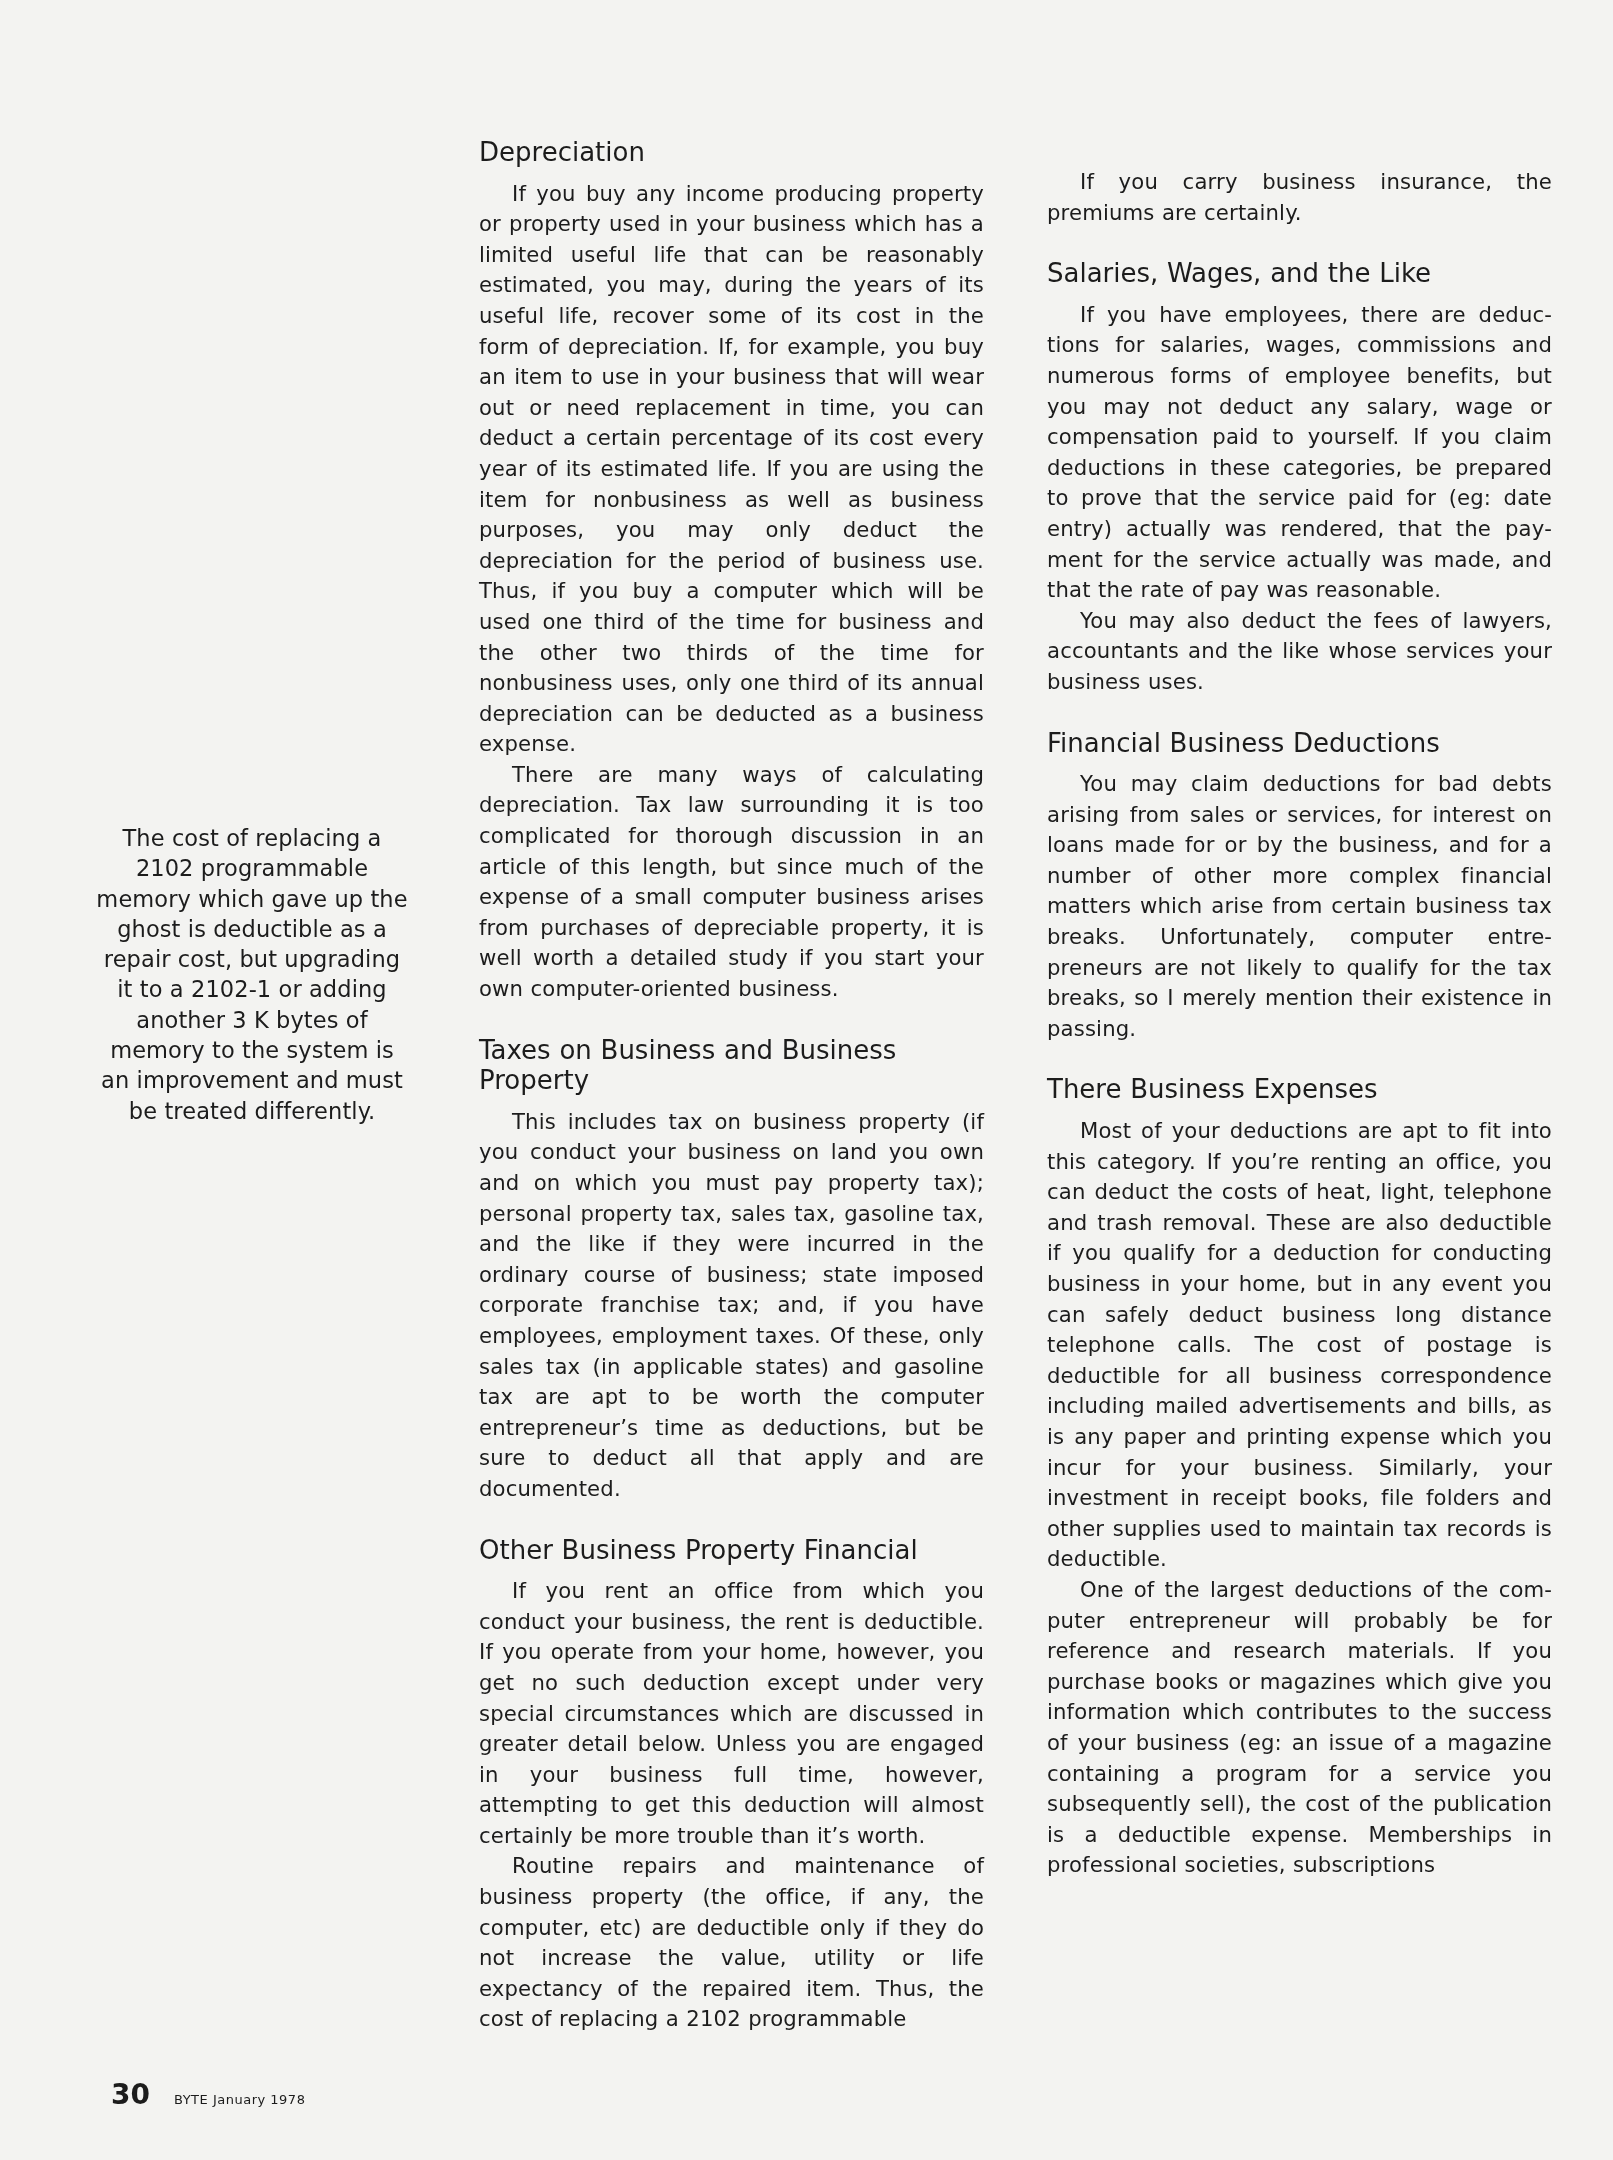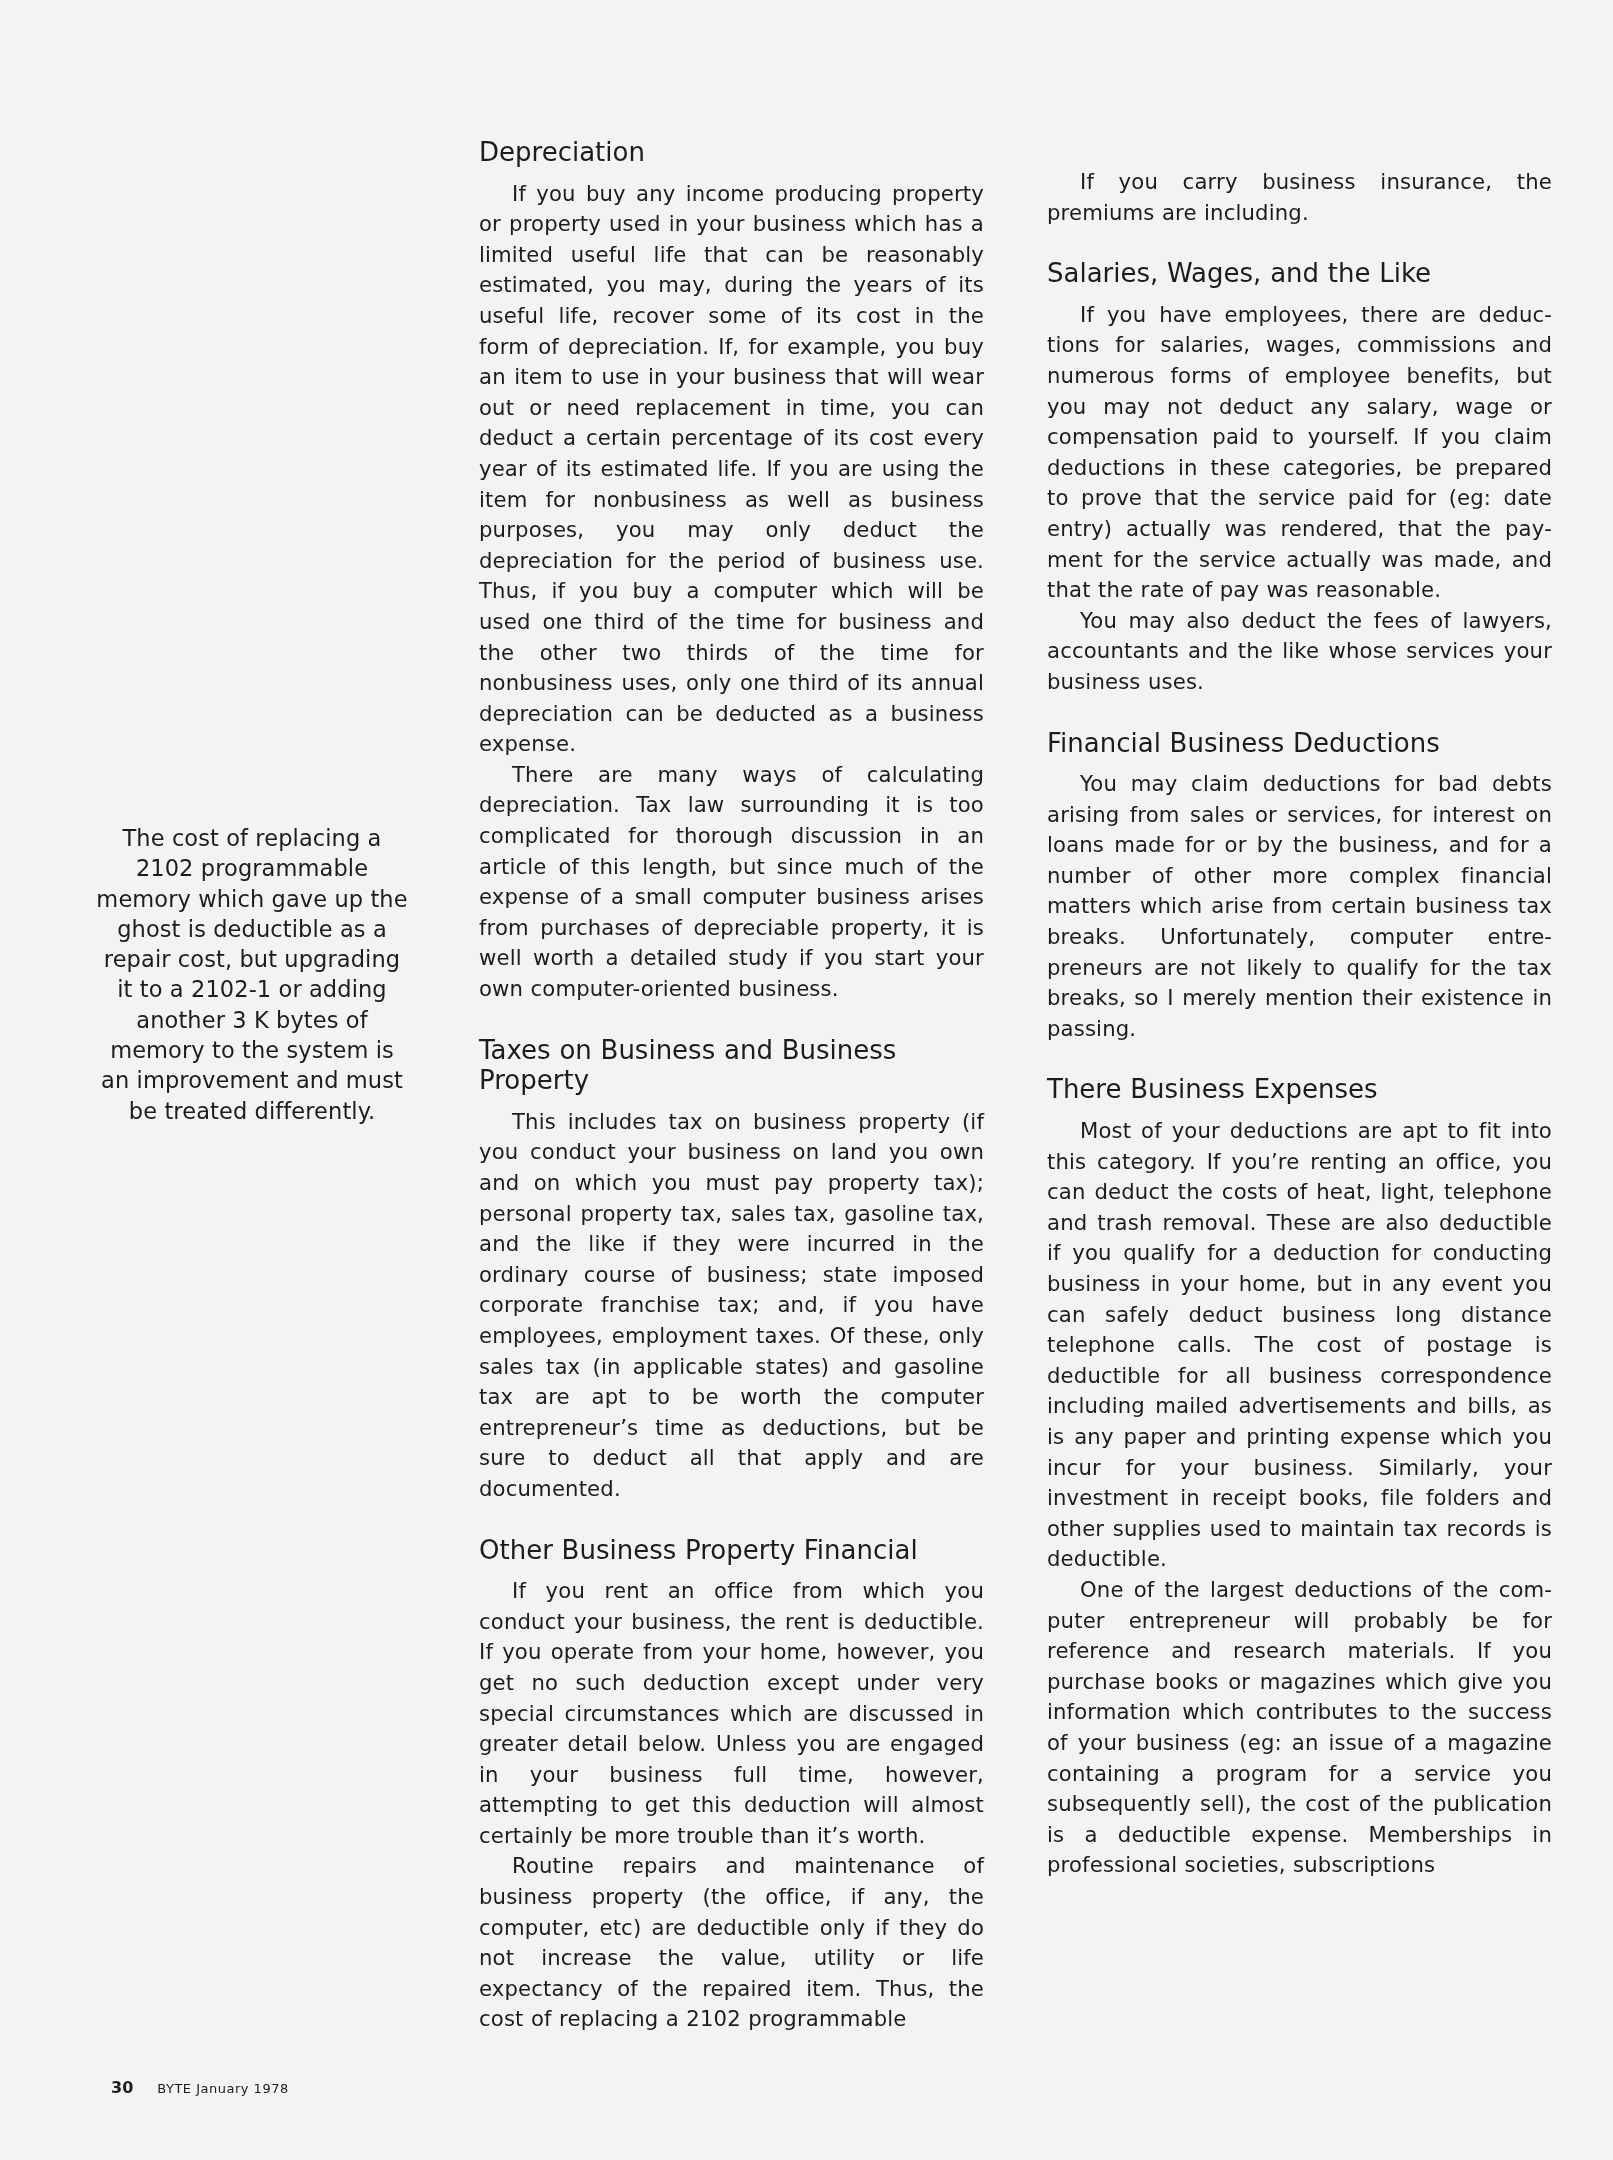--- a/index.html
+++ b/index.html
@@ -42,21 +42,21 @@
       text-align: center;
       letter-spacing: 0.1px;
     }
     #pull-quote span { display: block; }
     #footer {
       position: absolute;
       left: 111px; top: 2078px;
       font-size: 13px;
       display: flex; align-items: baseline;
     }
-    #footer .pageno { font-weight: bold; font-size: 16px; margin-right: 24px; }
+    #footer .pageno { font-weight: bold; font-size: 28px; margin-right: 24px; }
     #footer .mag { letter-spacing: 0.5px; }
   </style>
 </head>
 <body>
 
 <div id="pull-quote">
   <span>The cost of replacing a</span>
   <span>2102 programmable</span>
   <span>memory which gave up the</span>
   <span>ghost is deductible as a</span>
@@ -80,21 +80,21 @@
   </div>
   <div class="section">
     <h2>Other Business Property Financial</h2>
     <p>If you rent an office from which you conduct your business, the rent is deductible. If you operate from your home, however, you get no such deduction except under very special circumstances which are discussed in greater detail below. Unless you are engaged in your business full time, however, attempting to get this deduction will almost certainly be more trouble than it’s worth.</p>
     <p>Routine repairs and maintenance of business property (the office, if any, the computer, etc) are deductible only if they do not increase the value, utility or life expectancy of the repaired item. Thus, the cost of replacing a 2102 programmable</p>
   </div>
 </div>
 
 <div id="col-right" class="col">
   <div class="section first">
-    <p>If you carry business insurance, the premiums are including.</p>
+    <p>If you carry business insurance, the premiums are certainly.</p>
   </div>
   <div class="section">
     <h2>Salaries, Wages, and the Like</h2>
     <p>If you have employees, there are deduc­tions for salaries, wages, commissions and numerous forms of employee benefits, but you may not deduct any salary, wage or compensation paid to yourself. If you claim deductions in these categories, be prepared to prove that the service paid for (eg: date entry) actually was rendered, that the pay­ment for the service actually was made, and that the rate of pay was reasonable.</p>
     <p>You may also deduct the fees of lawyers, accountants and the like whose services your business uses.</p>
   </div>
   <div class="section">
     <h2>Financial Business Deductions</h2>
     <p>You may claim deductions for bad debts arising from sales or services, for interest on loans made for or by the business, and for a number of other more complex financial matters which arise from certain business tax breaks. Unfortunately, computer entre­preneurs are not likely to qualify for the tax breaks, so I merely mention their existence in passing.</p>
   </div>

